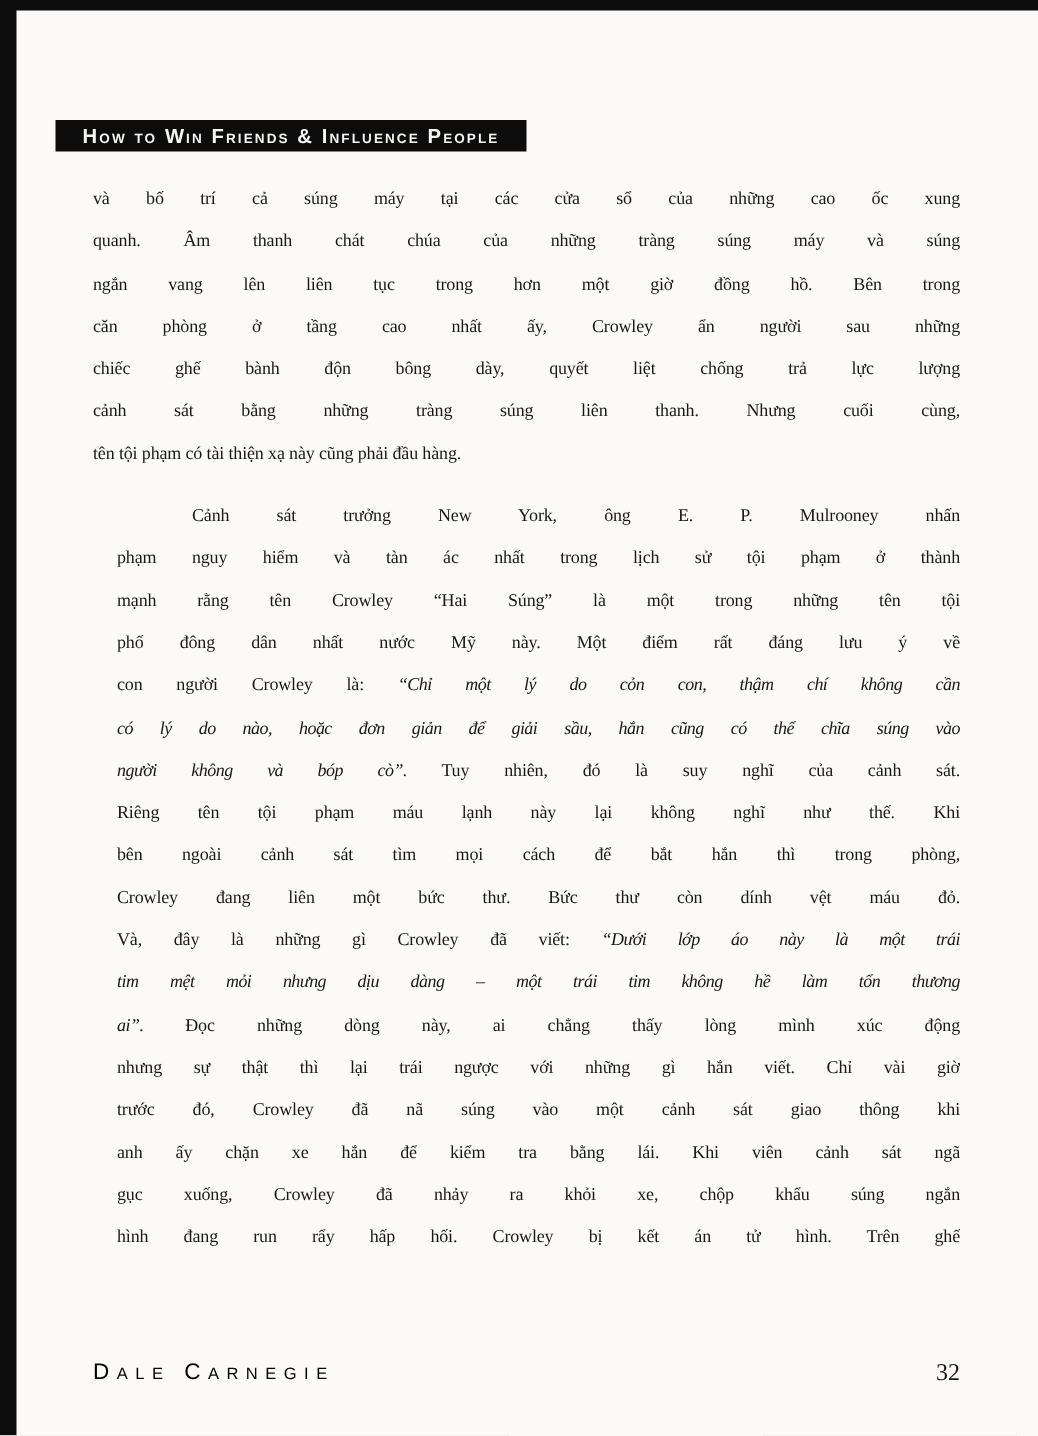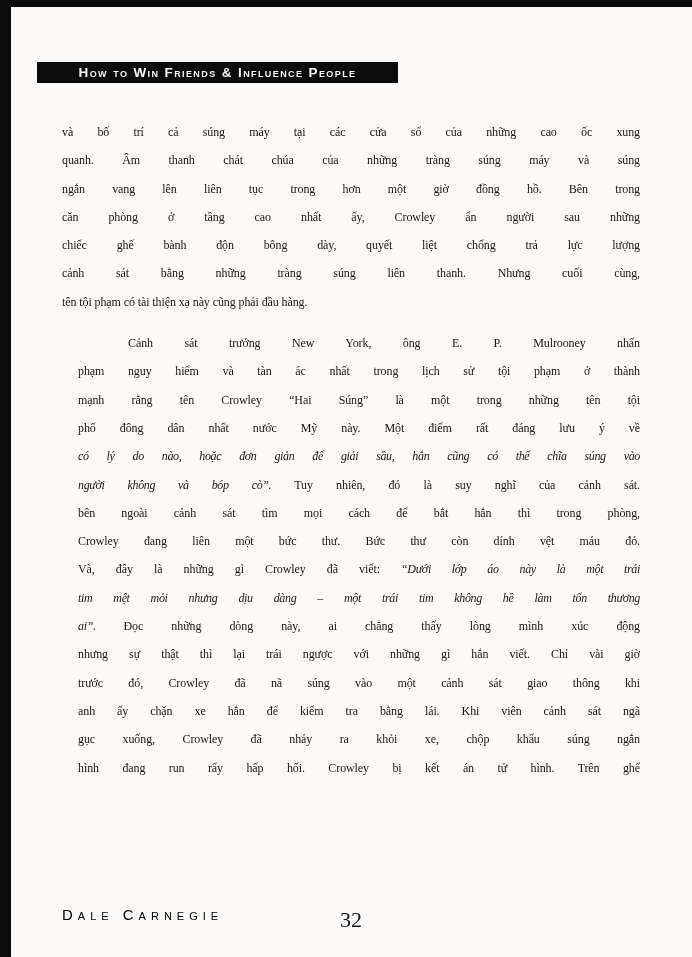--- a/index.html
+++ b/index.html
@@ -18,21 +18,21 @@
   }
   .edge-top{
     position:absolute;left:0;top:0;width:100%;height:7px;
     background:var(--bar);
   }
   .edge-left{
     position:absolute;left:0;top:0;width:11px;height:100%;
     background:var(--bar);
   }
   .header-bar{
-    position:absolute;left:37px;top:62px;width:361px;height:21px;
+    position:absolute;left:37px;top:80px;width:314px;height:21px;
     background:var(--bar);
     display:flex;align-items:center;justify-content:center;
     box-sizing:border-box;
   }
   .header-title{
     color:var(--header-text);
     font-family:"Liberation Sans","DejaVu Sans",sans-serif;
     font-weight:bold;
     font-variant:small-caps;
     font-size:13.5px;
@@ -54,22 +54,22 @@
   .footer-author{
     position:absolute;left:62px;top:906px;
     font-family:"Liberation Sans","DejaVu Sans",sans-serif;
     font-variant:small-caps;
     font-size:15px;
     letter-spacing:5px;
     color:#000000;
   }
   .footer-pageno{
     position:absolute;left:62px;top:907px;width:578px;
-    text-align:center;
-    font-size:22px;
+    text-align:right;
+    font-size:16px;
     color:#181818;
   }
 </style>
 </head>
 <body>
 
 <div class="scan">
   <div class="edge-top"></div>
   <div class="edge-left"></div>
 
@@ -85,22 +85,24 @@
         <div class="line j"><span>căn phòng ở tầng cao nhất ấy, Crowley ẩn người sau những</span></div>
         <div class="line j"><span>chiếc ghế bành độn bông dày, quyết liệt chống trả lực lượng</span></div>
         <div class="line j"><span>cảnh sát bằng những tràng súng liên thanh. Nhưng cuối cùng,</span></div>
         <div class="line"><span>tên tội phạm có tài thiện xạ này cũng phải đầu hàng.</span></div>
       </div>
       <div class="para">
         <div class="line j first"><span>Cảnh sát trưởng New York, ông E. P. Mulrooney nhấn</span></div>
         <div class="line j"><span>phạm nguy hiểm và tàn ác nhất trong lịch sử tội phạm ở thành</span></div>
         <div class="line j"><span>mạnh rằng tên Crowley “Hai Súng” là một trong những tên tội</span></div>
         <div class="line j"><span>phố đông dân nhất nước Mỹ này. Một điểm rất đáng lưu ý về</span></div>
+        <div class="line j"><span>con người Crowley là: </span><span class="it">“Chỉ một lý do cỏn con, thậm chí không cần</span></div>
         <div class="line j"><span class="it">có lý do nào, hoặc đơn giản để giải sầu, hắn cũng có thể chĩa súng vào</span></div>
         <div class="line j"><span class="it">người không và bóp cò”. </span><span>Tuy nhiên, đó là suy nghĩ của cảnh sát.</span></div>
+        <div class="line j"><span>Riêng tên tội phạm máu lạnh này lại không nghĩ như thế. Khi</span></div>
         <div class="line j"><span>bên ngoài cảnh sát tìm mọi cách để bắt hắn thì trong phòng,</span></div>
         <div class="line j"><span>Crowley đang liên một bức thư. Bức thư còn dính vệt máu đỏ.</span></div>
         <div class="line j"><span>Và, đây là những gì Crowley đã viết: </span><span class="it">“Dưới lớp áo này là một trái</span></div>
         <div class="line j"><span class="it">tim mệt mỏi nhưng dịu dàng – một trái tim không hề làm tổn thương</span></div>
         <div class="line j"><span class="it">ai”. </span><span>Đọc những dòng này, ai chẳng thấy lòng mình xúc động</span></div>
         <div class="line j"><span>nhưng sự thật thì lại trái ngược với những gì hắn viết. Chỉ vài giờ</span></div>
         <div class="line j"><span>trước đó, Crowley đã nã súng vào một cảnh sát giao thông khi</span></div>
         <div class="line j"><span>anh ấy chặn xe hắn để kiểm tra bằng lái. Khi viên cảnh sát ngã</span></div>
         <div class="line j"><span>gục xuống, Crowley đã nhảy ra khỏi xe, chộp khẩu súng ngắn</span></div>
         <div class="line j"><span>hình đang run rẩy hấp hối. Crowley bị kết án tử hình. Trên ghế</span></div>

